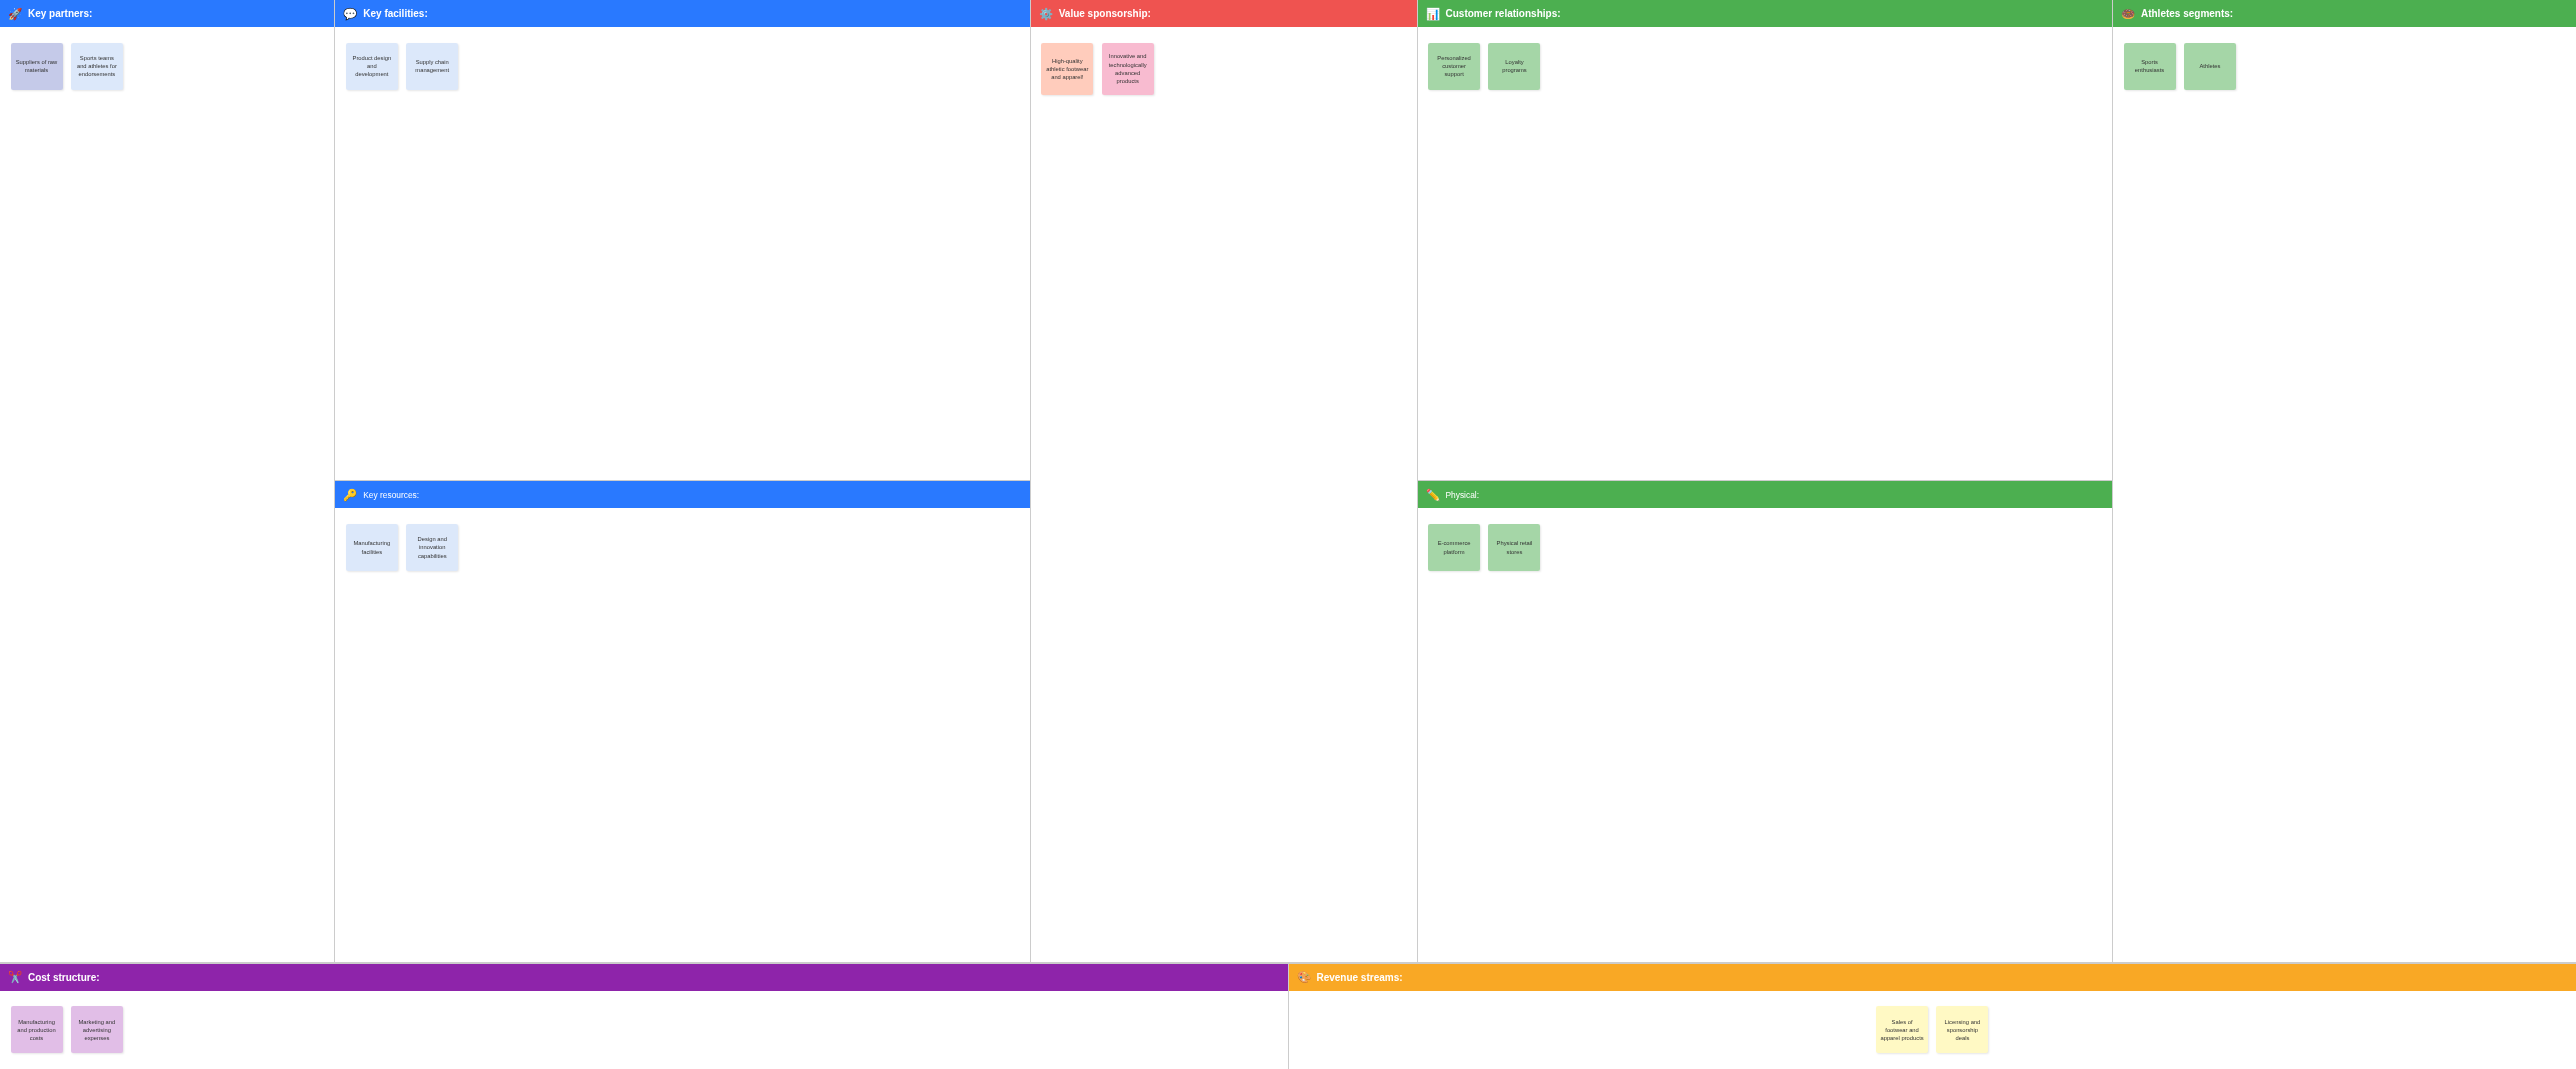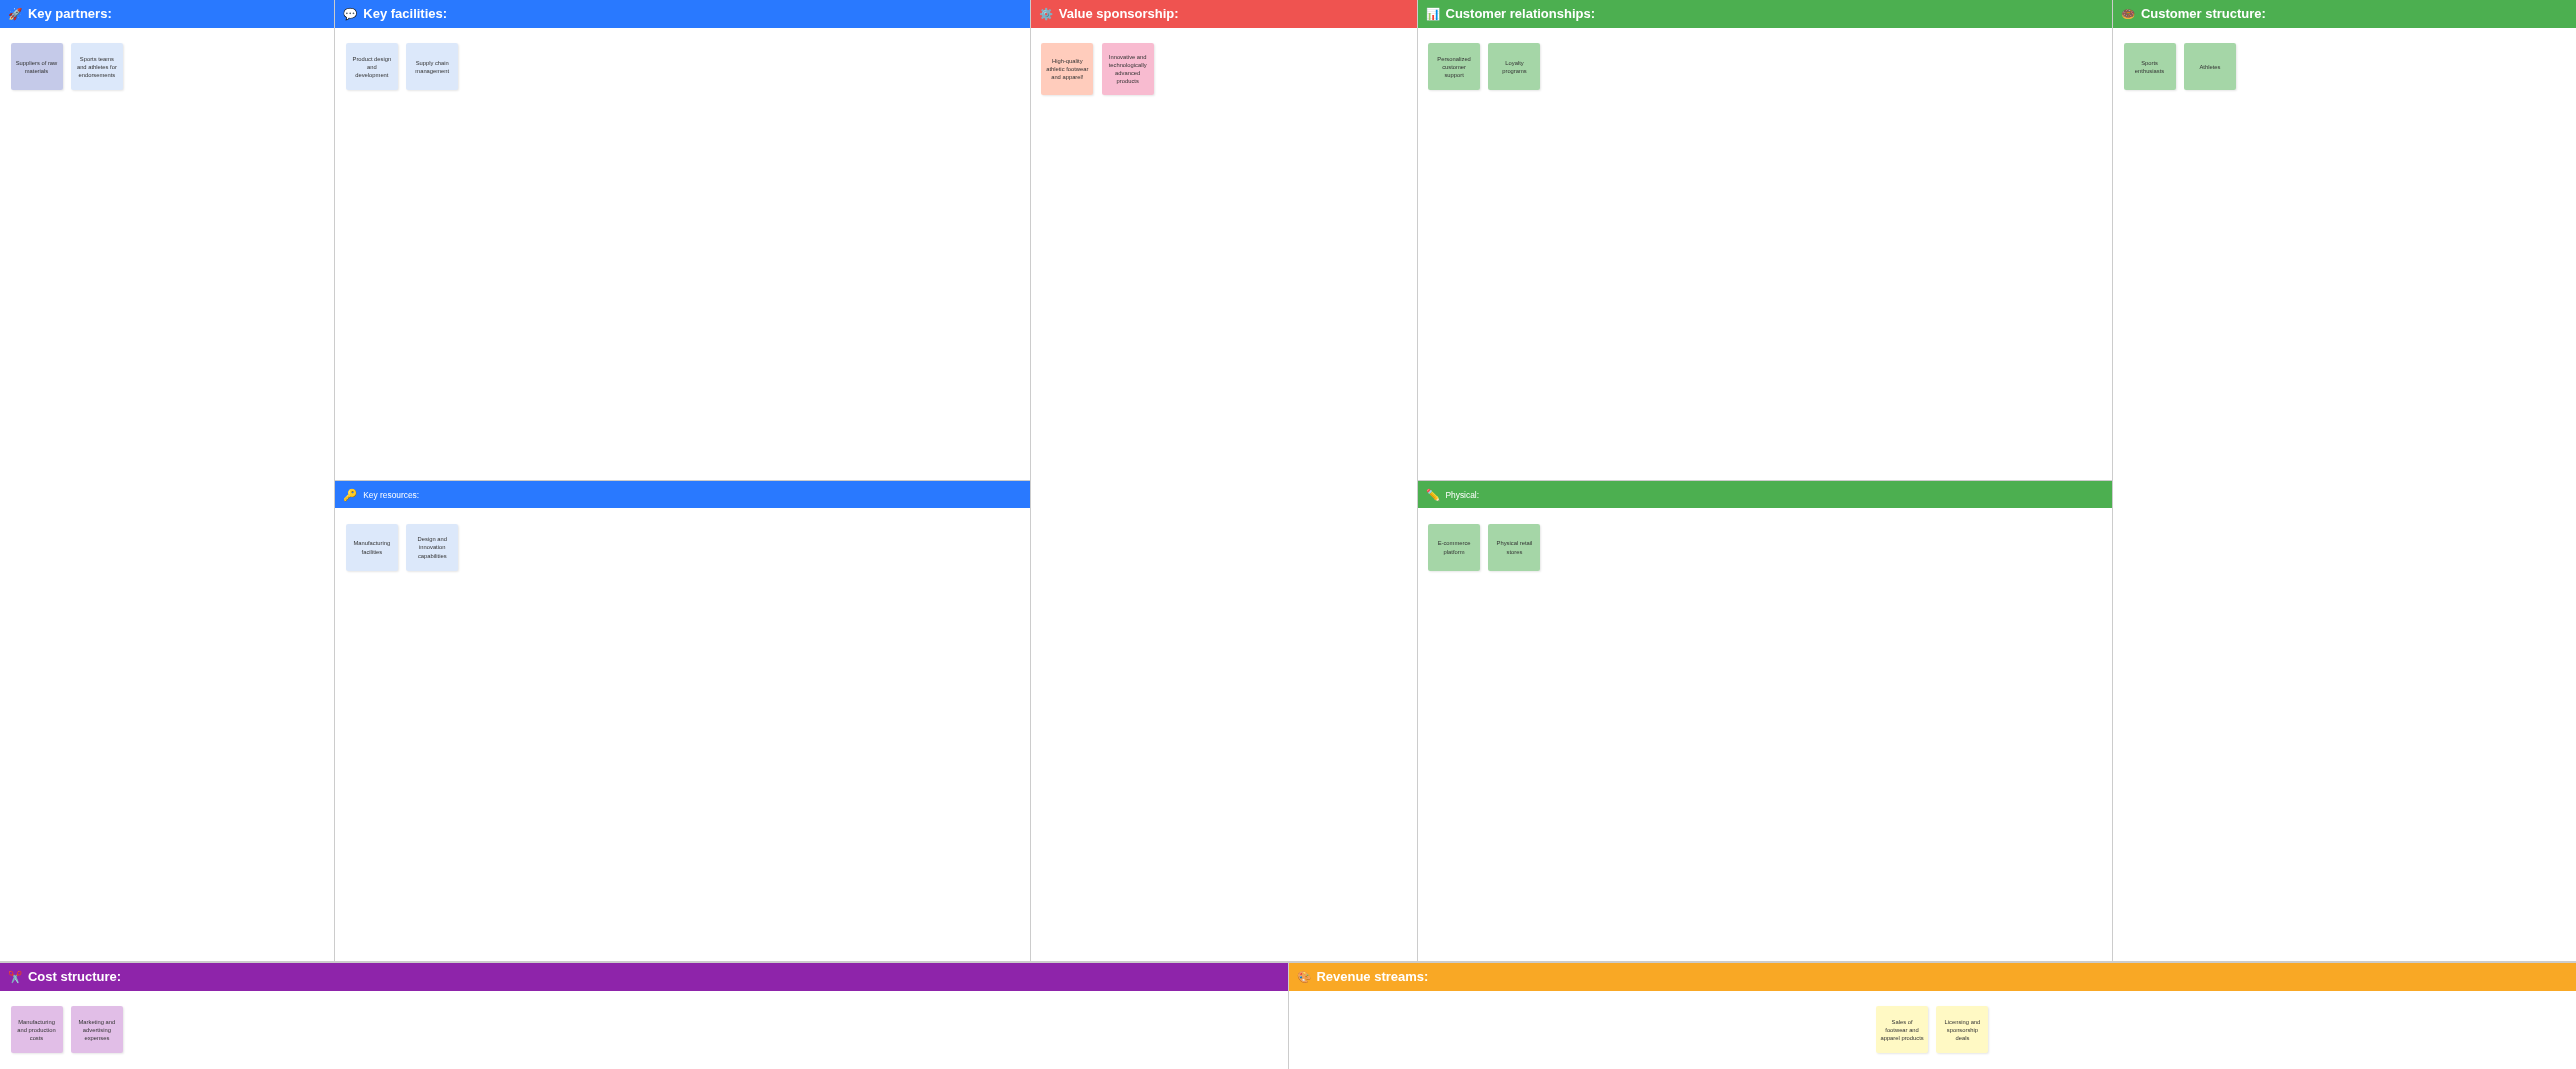--- a/index.html
+++ b/index.html
@@ -28,21 +28,21 @@
 
     
     .section-header {
       display: flex;
       align-items: center;
       padding: 6.3px 8.4px;
       gap: 5.2px;
       min-height: 27px;
     }
     .section-header .icon { font-size: 11.5px; }
-    .section-header .title { font-size: 13px; font-weight: bold; color: #fff; }
+    .section-header .title { font-size: 10px; font-weight: bold; color: #fff; }
 
     
     .sub-header {
       display: flex;
       align-items: center;
       padding: 6.3px 8.4px;
       gap: 5.2px;
       min-height: 27px;
     }
     .sub-header .icon { font-size: 11.5px; }
@@ -203,21 +203,21 @@
           <div class="card card-teal-light">
             <span>Physical retail stores</span>
           </div>
         </div>
       </div>
     </div>
 
     <div class="column col-customer-seg">
       <div class="section-header bg-green">
         <span class="icon">🍩</span>
-        <span class="title">Customer structure:</span>
+        <span class="title">Athletes segments:</span>
       </div>
       <div class="content-area">
         <div class="cards-row">
           <div class="card card-teal-light">
             <span>Sports enthusiasts</span>
           </div>
           <div class="card card-teal-light">
             <span>Athletes</span>
           </div>
         </div>

